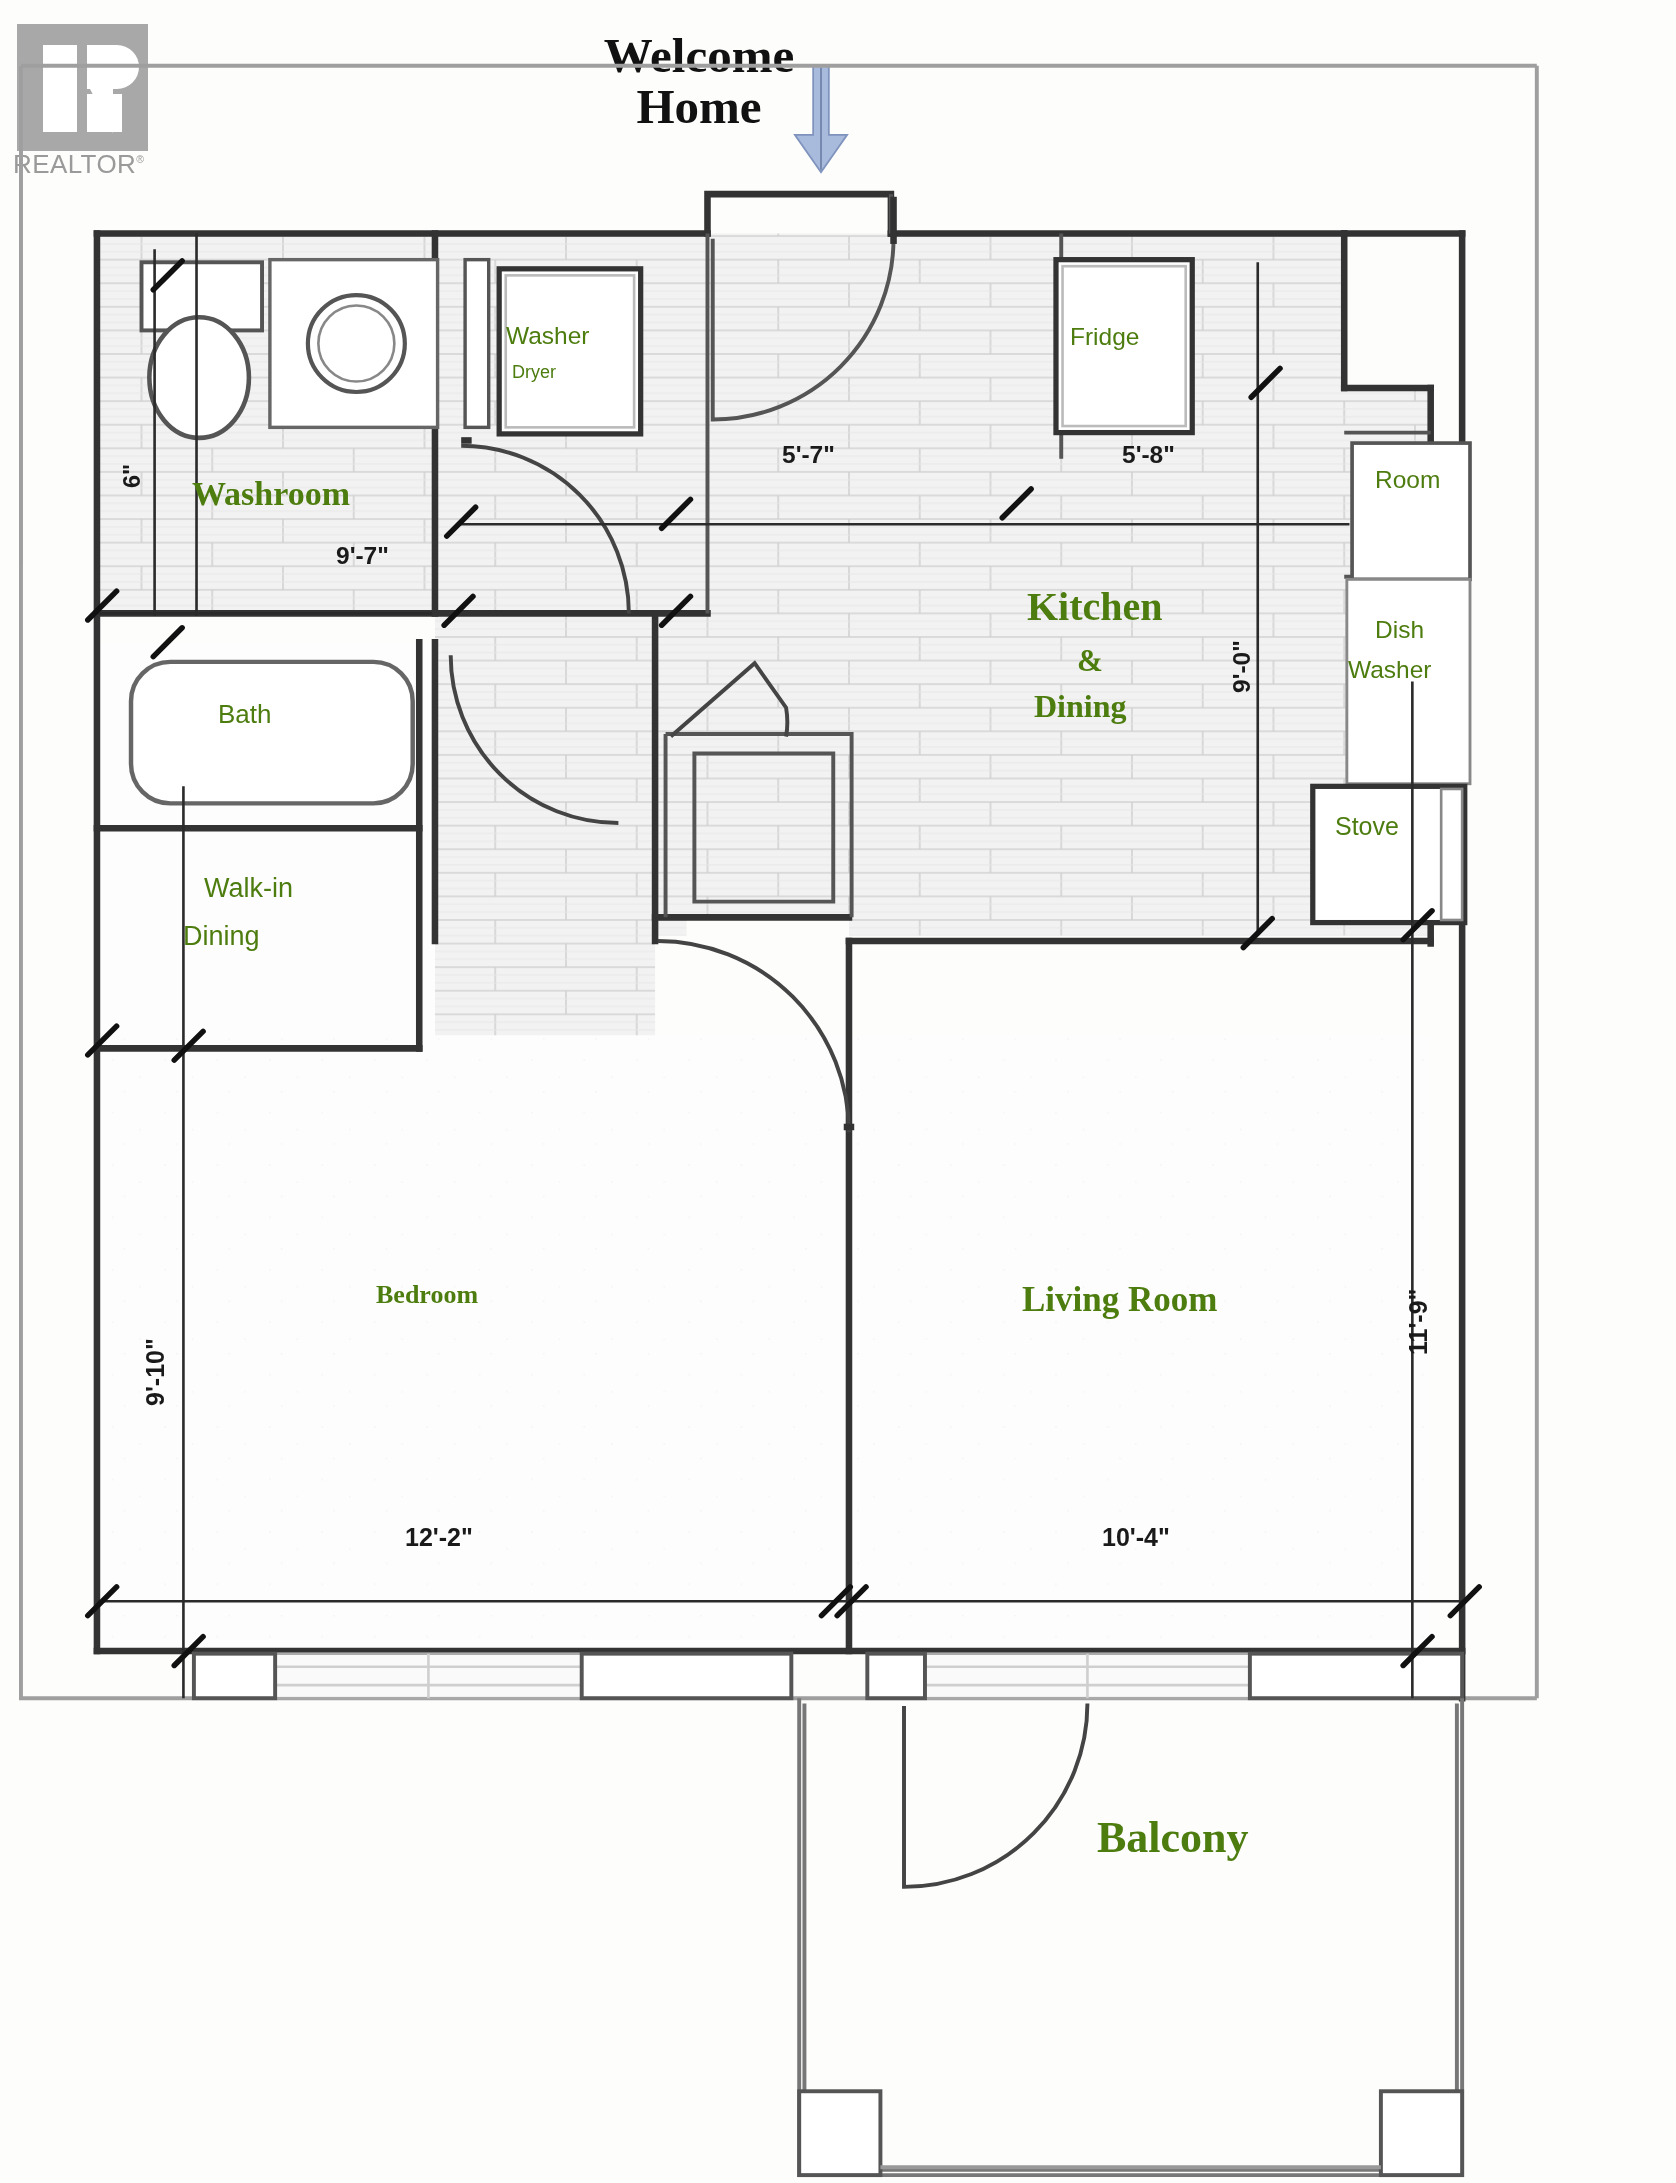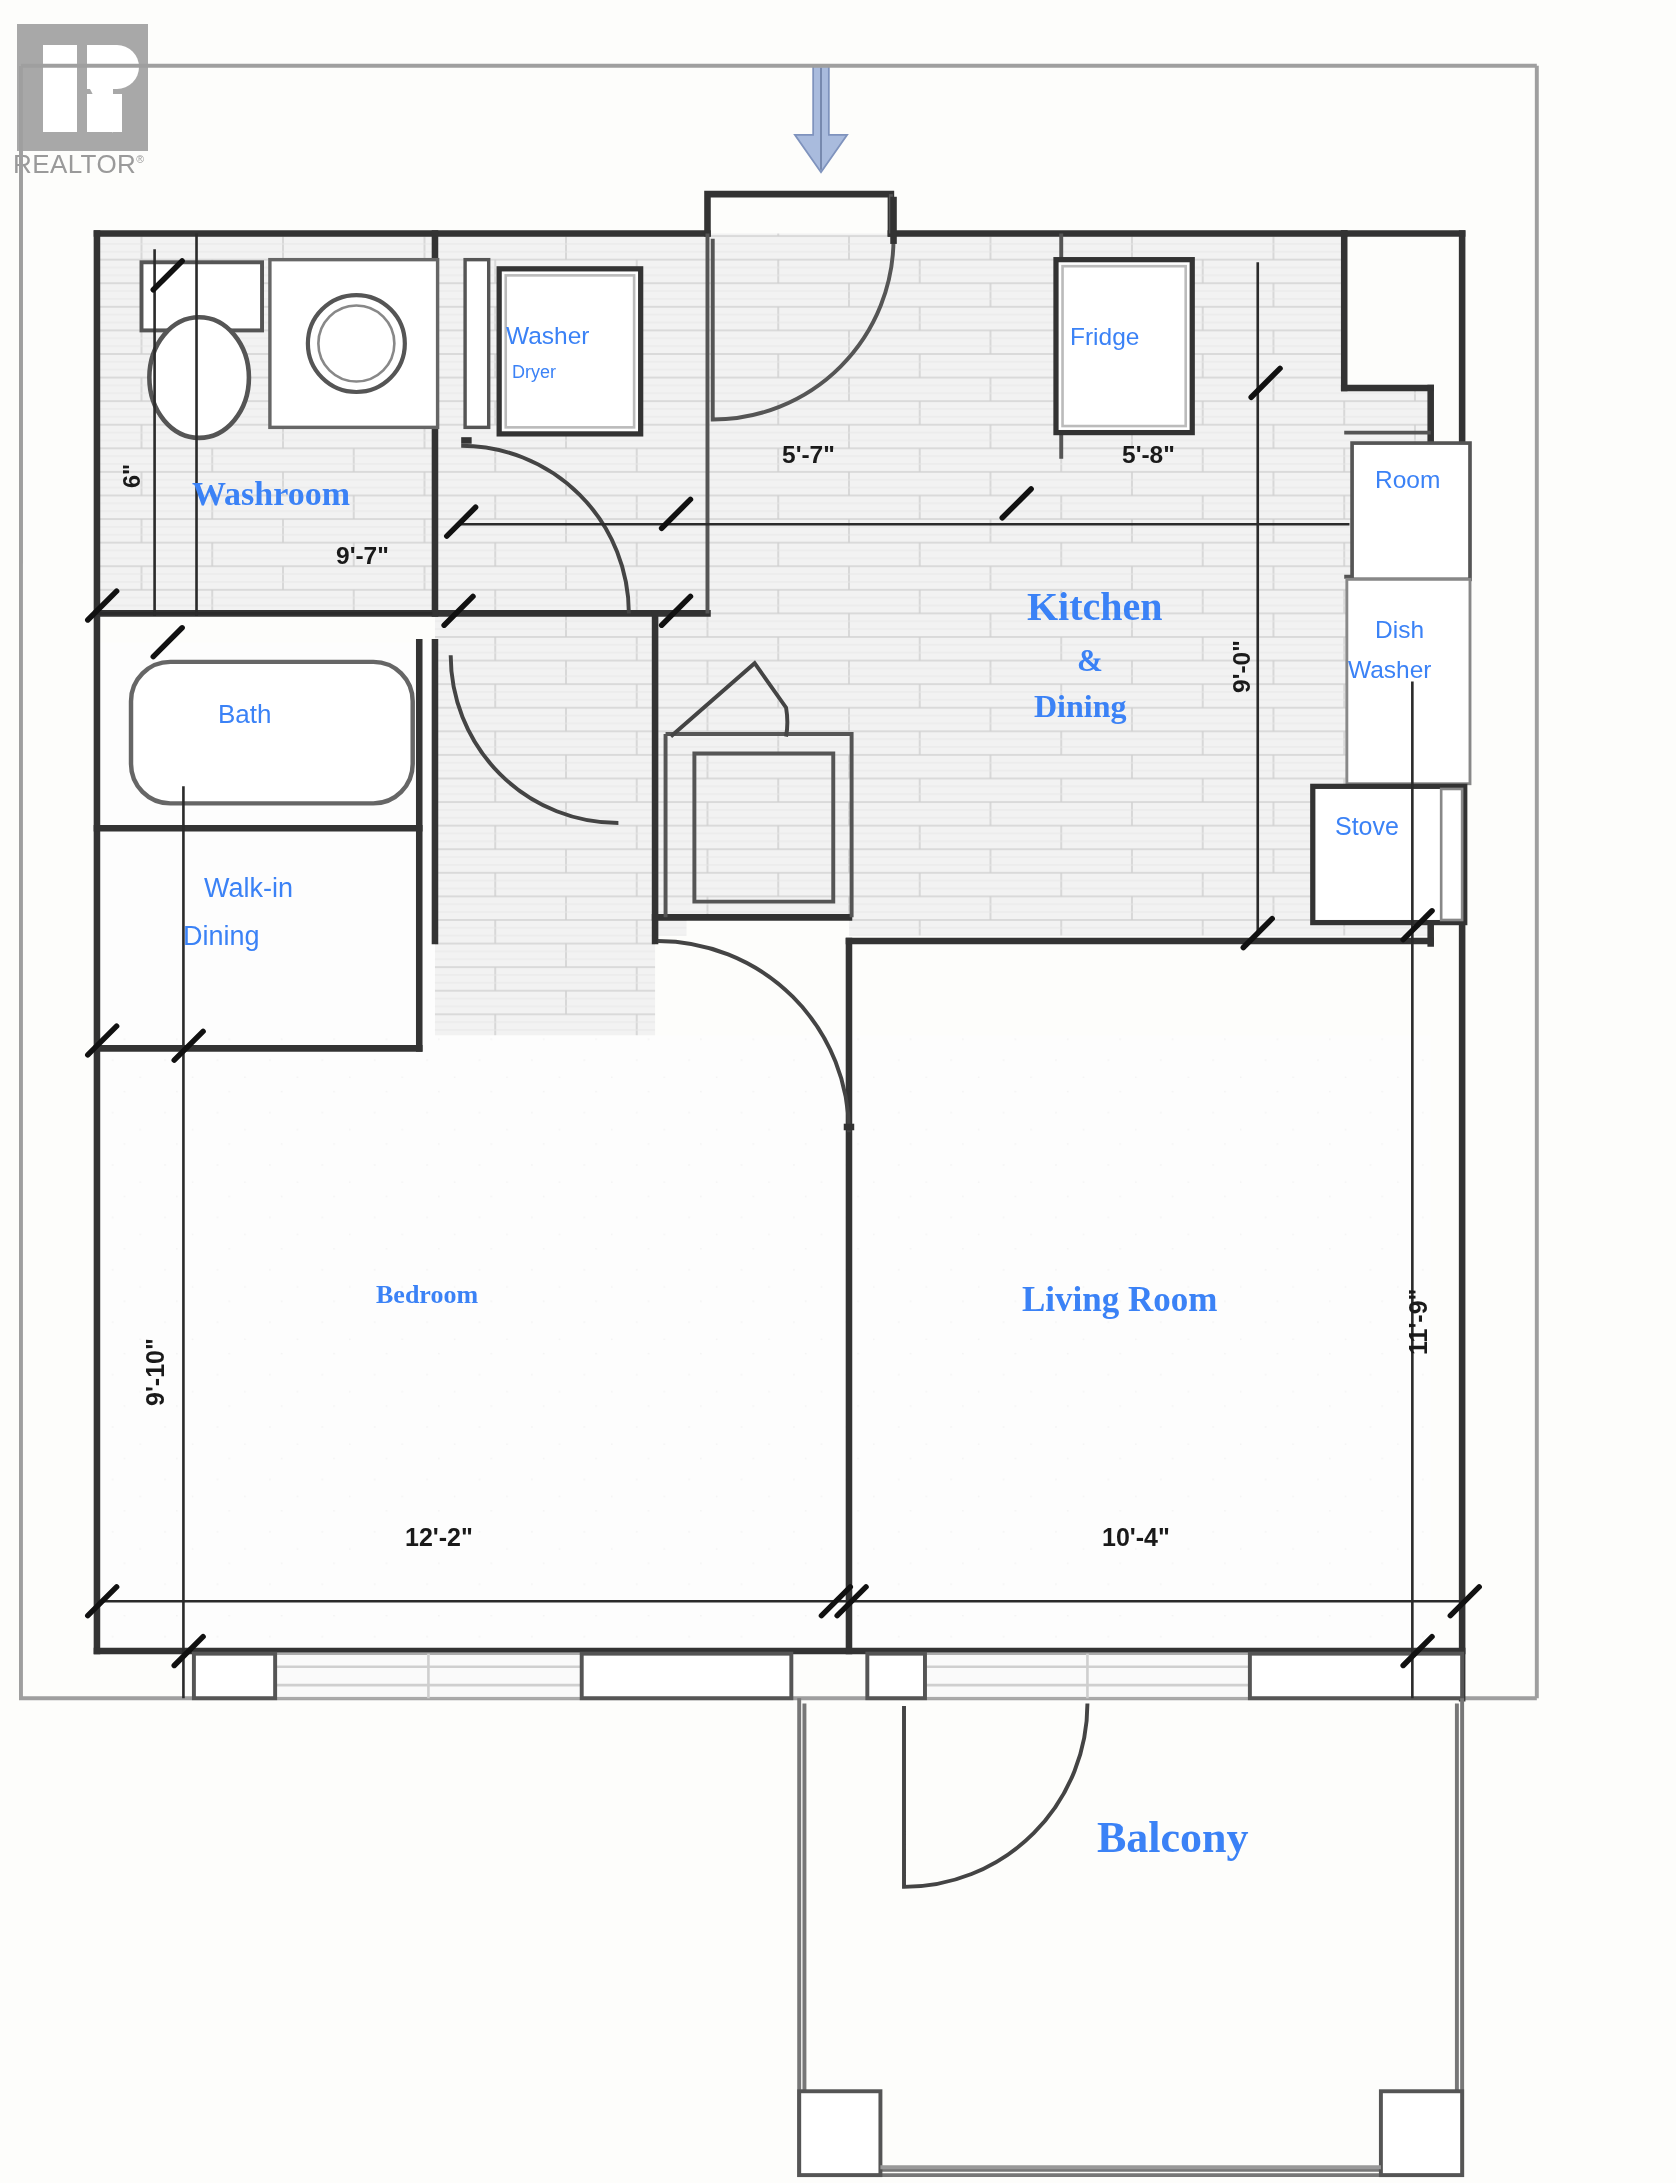--- a/index.html
+++ b/index.html
@@ -48,21 +48,21 @@
   }
   #arrow{
     position:absolute; left:786px; top:65px; width:70px; height:109px;
   }
 
   
   #plan{ position:absolute; left:0; top:0; width:1677px; height:2233px; }
   svg{ display:block; }
 
   
-  .lbl{ position:absolute; white-space:nowrap; color:#3b82f6; }
+  .lbl{ position:absolute; white-space:nowrap; color:#4d7c0f; }
 
   .room-serif{
     font-family:"Liberation Serif", serif; font-weight:700;
   }
   .appl-sans{
     font-family:"Liberation Sans", sans-serif; font-weight:400;
   }
   .dim{
     font-family:"Liberation Sans", sans-serif; font-weight:700; color:#1a1a1a;
   }
@@ -76,20 +76,24 @@
   <div id="realtor-logo">
     <div class="mark">
       <div class="bar"></div>
       <div class="bowl"></div>
       <div class="stem"></div>
       <div class="leg"></div>
     </div>
     <div class="word"><span>REALTOR</span><sup>®</sup></div>
   </div>
 
+  <div id="welcome">
+    <div>Welcome</div>
+    <div>Home</div>
+  </div>
   <svg id="arrow" viewBox="0 0 160 250">
     <path d="M62 0 L98 0 L98 160 L140 160 L80 246 L20 160 L62 160 Z" fill="#a9bbdd" stroke="#7f93bd" stroke-width="4"></path>
     <path d="M80 6 L80 240" stroke="#5d6f96" stroke-width="3" fill="none"></path>
   </svg>
 
   <svg id="plan" viewBox="0 0 1280 1704">
     <defs>
 
       <pattern id="brickhatch" width="108" height="36" patternUnits="userSpaceOnUse">
         <rect width="108" height="36" fill="#f2f2f2"></rect>

